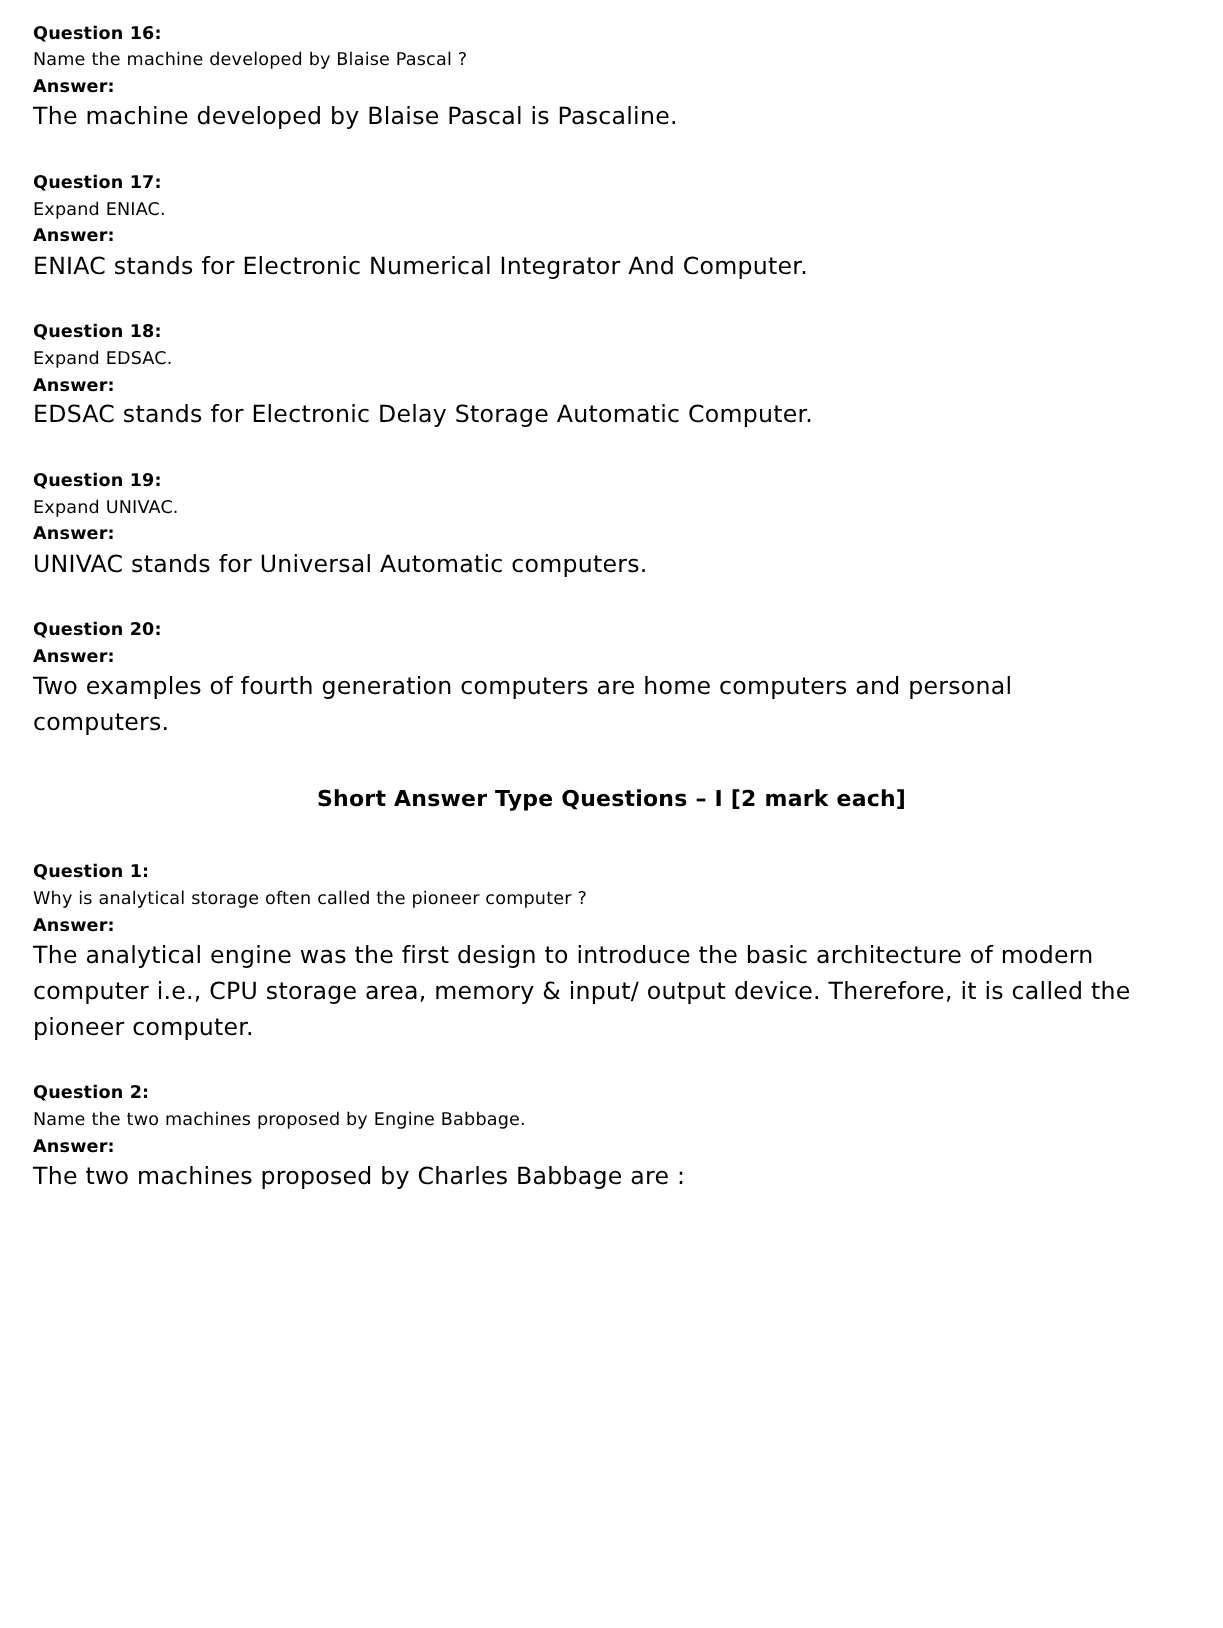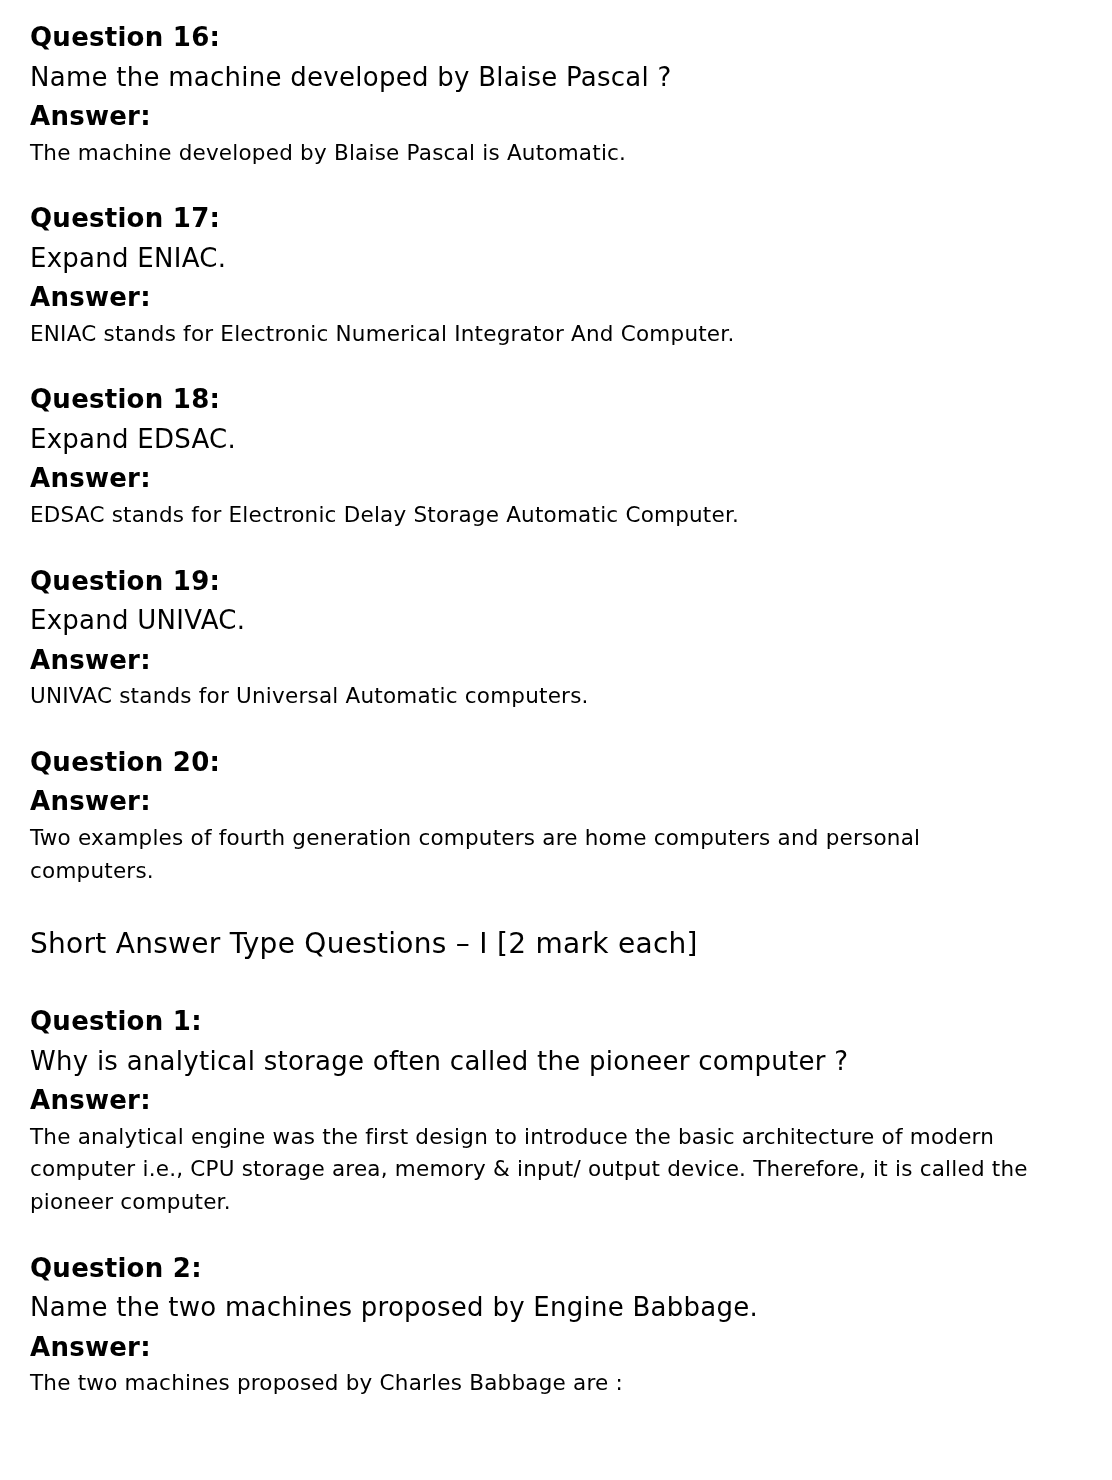--- a/index.html
+++ b/index.html
@@ -16,30 +16,31 @@
   .page {
     width: 1112px;
     min-height: 1480px;
     box-sizing: border-box;
     padding: 18px 30px 10px 30px;
   }
   .qa-block {
     margin-bottom: 30px;
   }
   .line {
-    font-size: 26px;
+    font-size: 16px;
     line-height: 1.52;
     letter-spacing: 0.01em;
   }
   .label {
     font-weight: bold;
   }
   .section-heading {
-    font-weight: normal;
-    font-size: 28px;
+    text-align: center;
+    font-weight: bold;
+    font-size: 20px;
     margin: 40px 0 42px 0;
     letter-spacing: 0.01em;
   }
   .para {
     font-size: 21.5px;
     line-height: 1.52;
     max-width: 1020px;
   }
   ol.answer-list {
     margin: 30px 0 0 0;
@@ -53,21 +54,21 @@
 </style>
 </head>
 <body>
 
 <div class="page">
 
   <div class="qa-block">
     <div class="line label">Question 16:</div>
     <div class="line">Name the machine developed by Blaise Pascal ?</div>
     <div class="line label">Answer:</div>
-    <div class="line para">The machine developed by Blaise Pascal is Automatic.</div>
+    <div class="line para">The machine developed by Blaise Pascal is Pascaline.</div>
   </div>
 
   <div class="qa-block">
     <div class="line label">Question 17:</div>
     <div class="line">Expand ENIAC.</div>
     <div class="line label">Answer:</div>
     <div class="line para">ENIAC stands for Electronic Numerical Integrator And Computer.</div>
   </div>
 
   <div class="qa-block">

